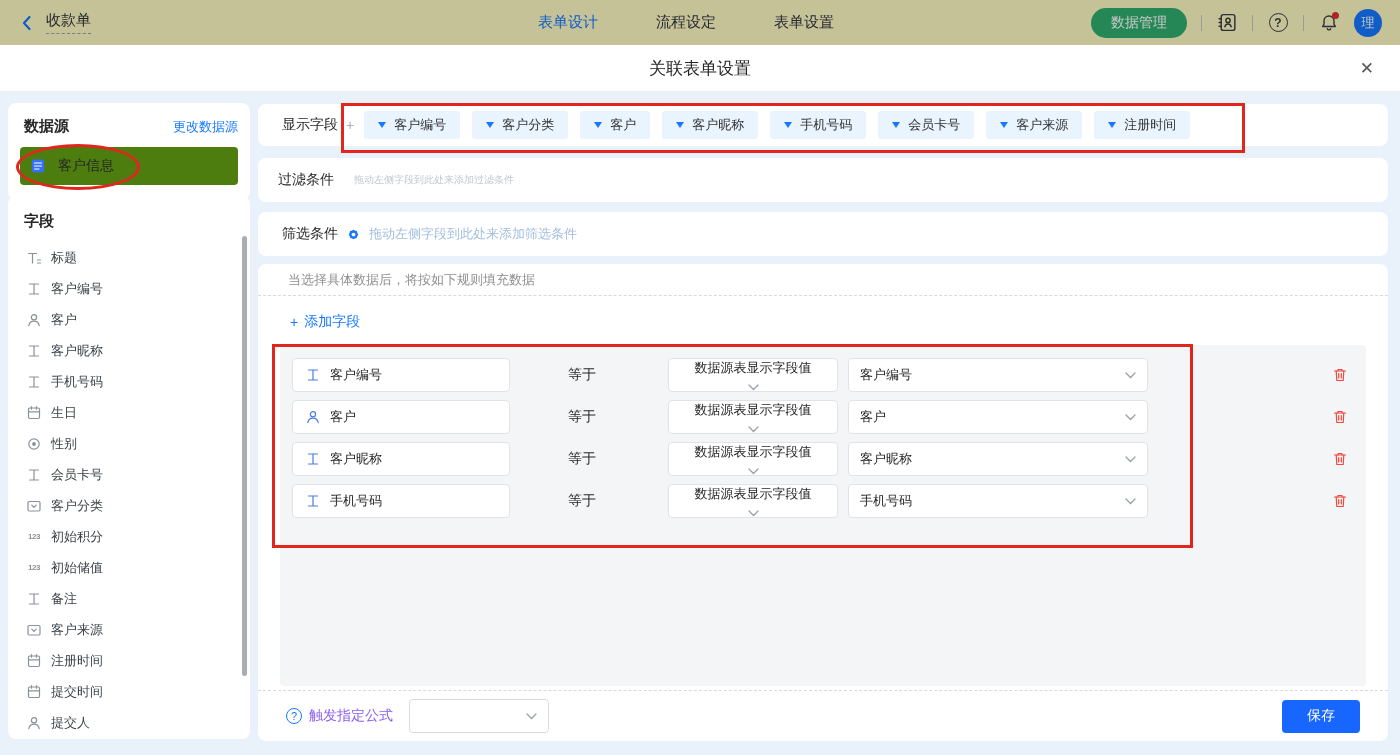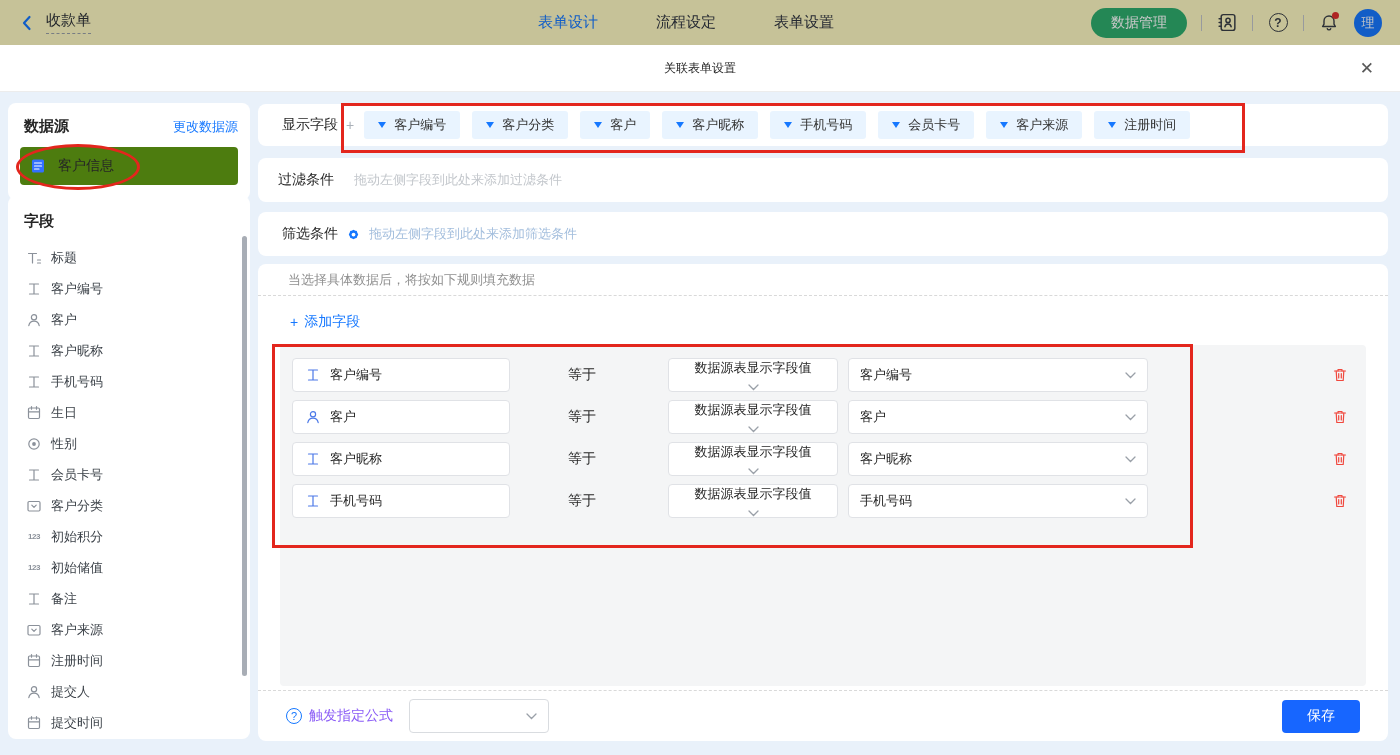--- a/index.html
+++ b/index.html
@@ -25,21 +25,21 @@
                  align-items:center; justify-content:center; font-size:12px; font-weight:bold; color:#3a3f47; }
   .bell-dot { position:absolute; right:1px; top:0; width:7px; height:7px; border-radius:50%; background:#e02f2f; }
   .avatar { width:28px; height:28px; border-radius:50%; background:#1678ff; color:#fff; font-size:13px;
             display:flex; align-items:center; justify-content:center; cursor:pointer; }
   .topbar-dim { position:absolute; left:0; top:0; width:1400px; height:45px; background:rgba(0,0,0,0.22);
                 pointer-events:none; z-index:30; }
 
   
   .modal-header { position:absolute; left:0; top:45px; width:1400px; height:47px; background:#fff;
                   border-bottom:1px solid #ececec; display:flex; align-items:center; justify-content:center; }
-  .modal-title { font-size:12px; color:#262626; }
+  .modal-title { font-size:17px; color:#262626; }
   .modal-close { position:absolute; right:26px; top:13px; font-size:17px; color:#595959; cursor:pointer; }
 
   
   .body-bg { position:absolute; left:0; top:92px; width:1400px; height:663px; background:#e9f1fa; }
   .card { position:absolute; background:#fff; border-radius:8px; }
 
   
   .card-ds { left:8px; top:103px; width:242px; height:97px; }
   .ds-head { display:flex; align-items:center; justify-content:space-between; padding:14px 12px 0 16px; }
   .ds-title { font-size:15px; font-weight:bold; color:#262626; }
@@ -61,21 +61,21 @@
   
   .card-display { left:258px; top:104px; width:1130px; height:42px; display:flex; align-items:center; padding-left:24px; border-radius:8px; }
   .row-label { font-size:14px; color:#262626; white-space:nowrap; }
   .plus-dim { color:#aab0b8; font-size:14px; margin:0 4px 0 8px; }
   .chips { display:flex; gap:12px; margin-left:6px; }
   .chip { height:28px; background:#e9f4ff; border-radius:3px; display:inline-flex; align-items:center; gap:8px;
           padding:0 14px; cursor:pointer; white-space:nowrap; }
   .chip-label { font-size:13px; color:#333; }
 
   .card-filter { left:258px; top:158px; width:1130px; height:44px; display:flex; align-items:center; gap:20px; padding-left:20px; }
-  .placeholder-gray { font-size:13px; color:#c3c7cc; }
+  .placeholder-gray { font-size:10px; color:#c3c7cc; }
   .card-screen { left:258px; top:212px; width:1130px; height:44px; display:flex; align-items:center; padding-left:24px; }
   .gear { width:15px; height:15px; margin:0 8px 0 8px; cursor:pointer; }
   .placeholder-blue { font-size:13px; color:#a3bedd; }
 
   
   .card-rules { left:258px; top:264px; width:1130px; height:477px; }
   .rules-hint { height:32px; display:flex; align-items:center; padding-left:30px; font-size:13px; color:#8f8f8f;
                 border-bottom:1px dashed #d9d9d9; }
   .add-field { margin:17px 0 0 32px; display:inline-flex; align-items:center; gap:6px; color:#1678ff;
                font-size:14px; cursor:pointer; }
@@ -291,34 +291,34 @@
             <svg viewBox="0 0 16 16" fill="none" stroke="currentColor" stroke-width="1.2" stroke-linecap="round" stroke-linejoin="round">
               <rect x="2.5" y="3" width="11" height="10.5" rx="1.2"></rect>
               <path d="M2.5 6.8h11M5.5 1.6v2.6M10.5 1.6v2.6"></path>
             </svg>
           </span>
           <span class="field-label">注册时间</span>
         </li>
         <li class="field-item">
           <span class="fld-ic">
             <svg viewBox="0 0 16 16" fill="none" stroke="currentColor" stroke-width="1.2" stroke-linecap="round" stroke-linejoin="round">
+              <rect x="2.5" y="3" width="11" height="10.5" rx="1.2"></rect>
+              <path d="M2.5 6.8h11M5.5 1.6v2.6M10.5 1.6v2.6"></path>
+            </svg>
+          </span>
+          <span class="field-label">提交时间</span>
+        </li>
+        <li class="field-item">
+          <span class="fld-ic">
+            <svg viewBox="0 0 16 16" fill="none" stroke="currentColor" stroke-width="1.2" stroke-linecap="round" stroke-linejoin="round">
               <circle cx="8" cy="5.2" r="2.6"></circle>
               <path d="M2.8 13.6c.6-3 2.6-4.4 5.2-4.4s4.6 1.4 5.2 4.4"></path>
             </svg>
           </span>
           <span class="field-label">提交人</span>
-        </li>
-        <li class="field-item">
-          <span class="fld-ic">
-            <svg viewBox="0 0 16 16" fill="none" stroke="currentColor" stroke-width="1.2" stroke-linecap="round" stroke-linejoin="round">
-              <rect x="2.5" y="3" width="11" height="10.5" rx="1.2"></rect>
-              <path d="M2.5 6.8h11M5.5 1.6v2.6M10.5 1.6v2.6"></path>
-            </svg>
-          </span>
-          <span class="field-label">提交时间</span>
         </li>
       </ul>
     <div class="scroll-thumb"></div>
   </div>
 
   <div class="card card-display">
     <span class="row-label">显示字段</span>
     <span class="plus-dim">+</span>
     <div class="chips" id="chips">
         <span class="chip">

